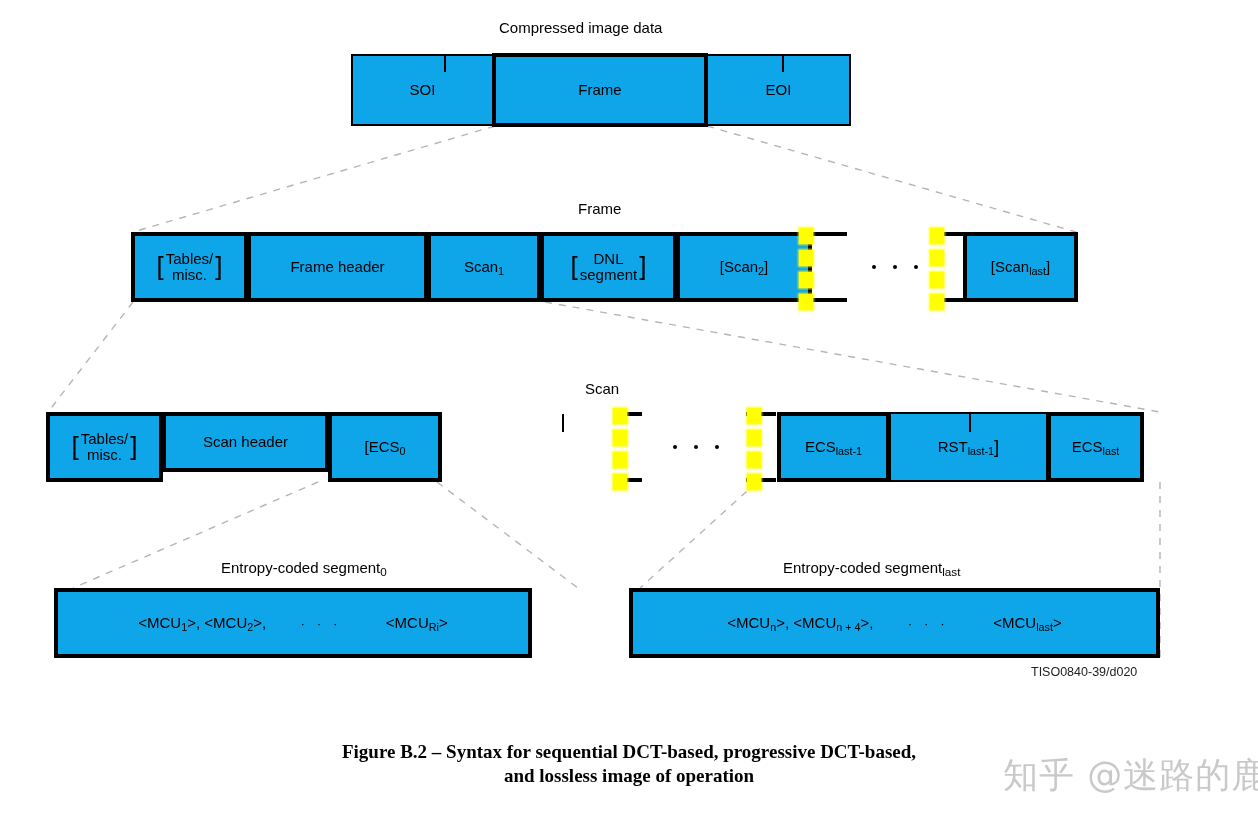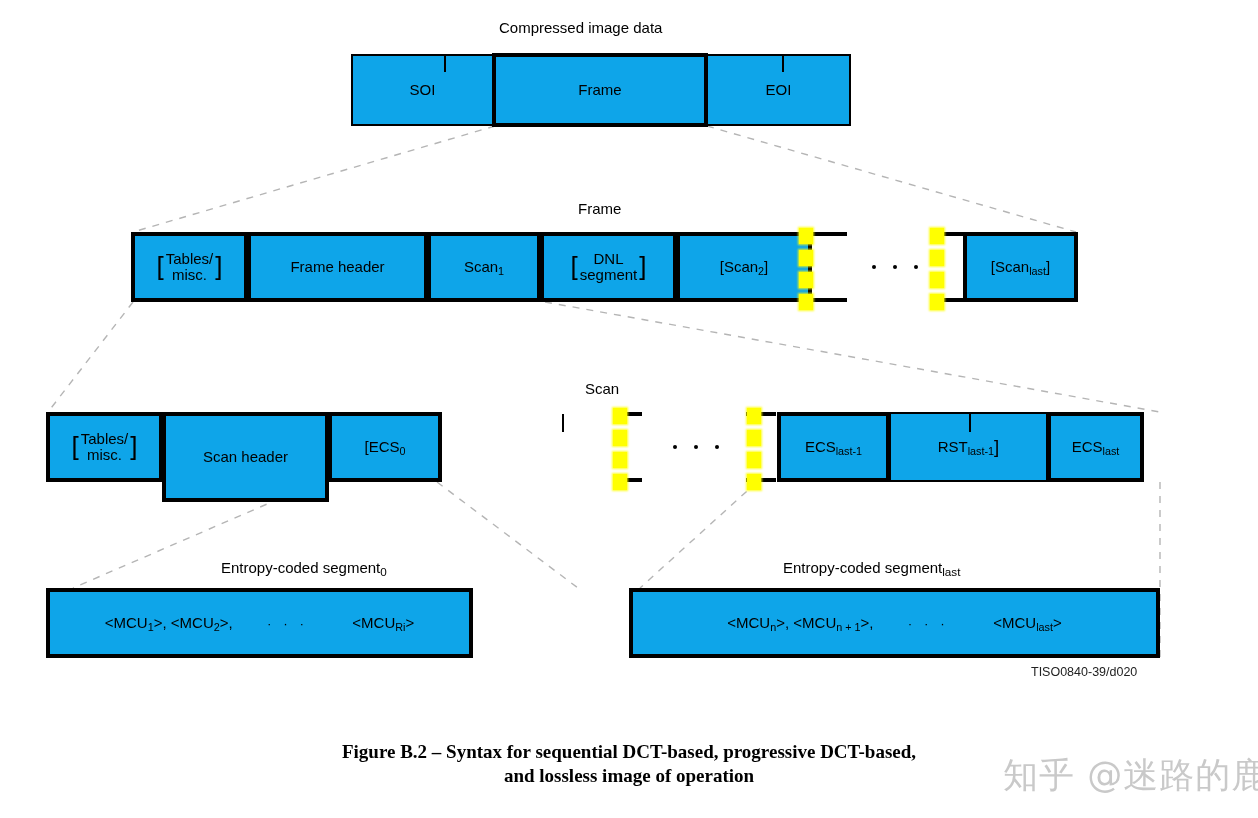--- a/index.html
+++ b/index.html
@@ -214,21 +214,21 @@
       <span class="bracketed">
         <span class="bigbracket">[</span>
         <span class="stack">
           <span>Tables/</span><br>
           <span>misc.</span>
         </span>
         <span class="bigbracket">]</span>
       </span>
     </div>
 
-    <div class="cell thick" style="left:116px;top:0px;width:167px;height:90px;">
+    <div class="cell thick" style="left:116px;top:0px;width:167px;height:60px;">
       <span class="cellinner">Scan header</span>
     </div>
 
     <div class="cell thick" style="left:282px;top:0px;width:114px;height:70px;">
       <span class="cellinner">
         <span>[ECS</span><sub>0</sub>
       </span>
     </div>
 
     <div class="tick" style="left:516px;top:2px;height:18px;"></div>
@@ -278,38 +278,38 @@
   <div class="hl" style="left:747px;top:408px;height:82px;">
     <span></span>
       <span></span>
       <span></span>
       <span></span>
   </div>
 
   <div class="row-label" style="left:221px;top:560px;">
     <span>Entropy-coded segment</span><sub style="font-size:.78em;">0</sub>
   </div>
-  <div class="cell outer" style="left:46px;top:588px;width:427px;height:70px;">
+  <div class="cell outer" style="left:54px;top:588px;width:478px;height:70px;">
     <span class="cellinner">
       <span>&lt;MCU</span><sub>1</sub><span>&gt;, </span>
       <span>&lt;MCU</span><sub>2</sub><span>&gt;, </span>
       <span style="display:inline-block;width:26px;"></span>
       <span style="letter-spacing:4px;font-size:.9em;">· · ·</span>
       <span style="display:inline-block;width:36px;"></span>
       <span>&lt;MCU</span><sub>Ri</sub><span>&gt;</span>
     </span>
   </div>
 
   <div class="row-label" style="left:783px;top:560px;">
     <span>Entropy-coded segment</span><sub style="font-size:.78em;">last</sub>
   </div>
   <div class="cell outer" style="left:629px;top:588px;width:531px;height:70px;">
     <span class="cellinner">
       <span>&lt;MCU</span><sub>n</sub><span>&gt;, </span>
-      <span>&lt;MCU</span><sub>n + 1</sub><span>&gt;, </span>
+      <span>&lt;MCU</span><sub>n + 4</sub><span>&gt;, </span>
       <span style="display:inline-block;width:26px;"></span>
       <span style="letter-spacing:4px;font-size:.9em;">· · ·</span>
       <span style="display:inline-block;width:36px;"></span>
       <span>&lt;MCU</span><sub>last</sub><span>&gt;</span>
     </span>
   </div>
 
   <div id="figid" style="left:1031px;top:665px;">TISO0840-39/d020</div>
 
   <div id="caption" style="top:740px;">

